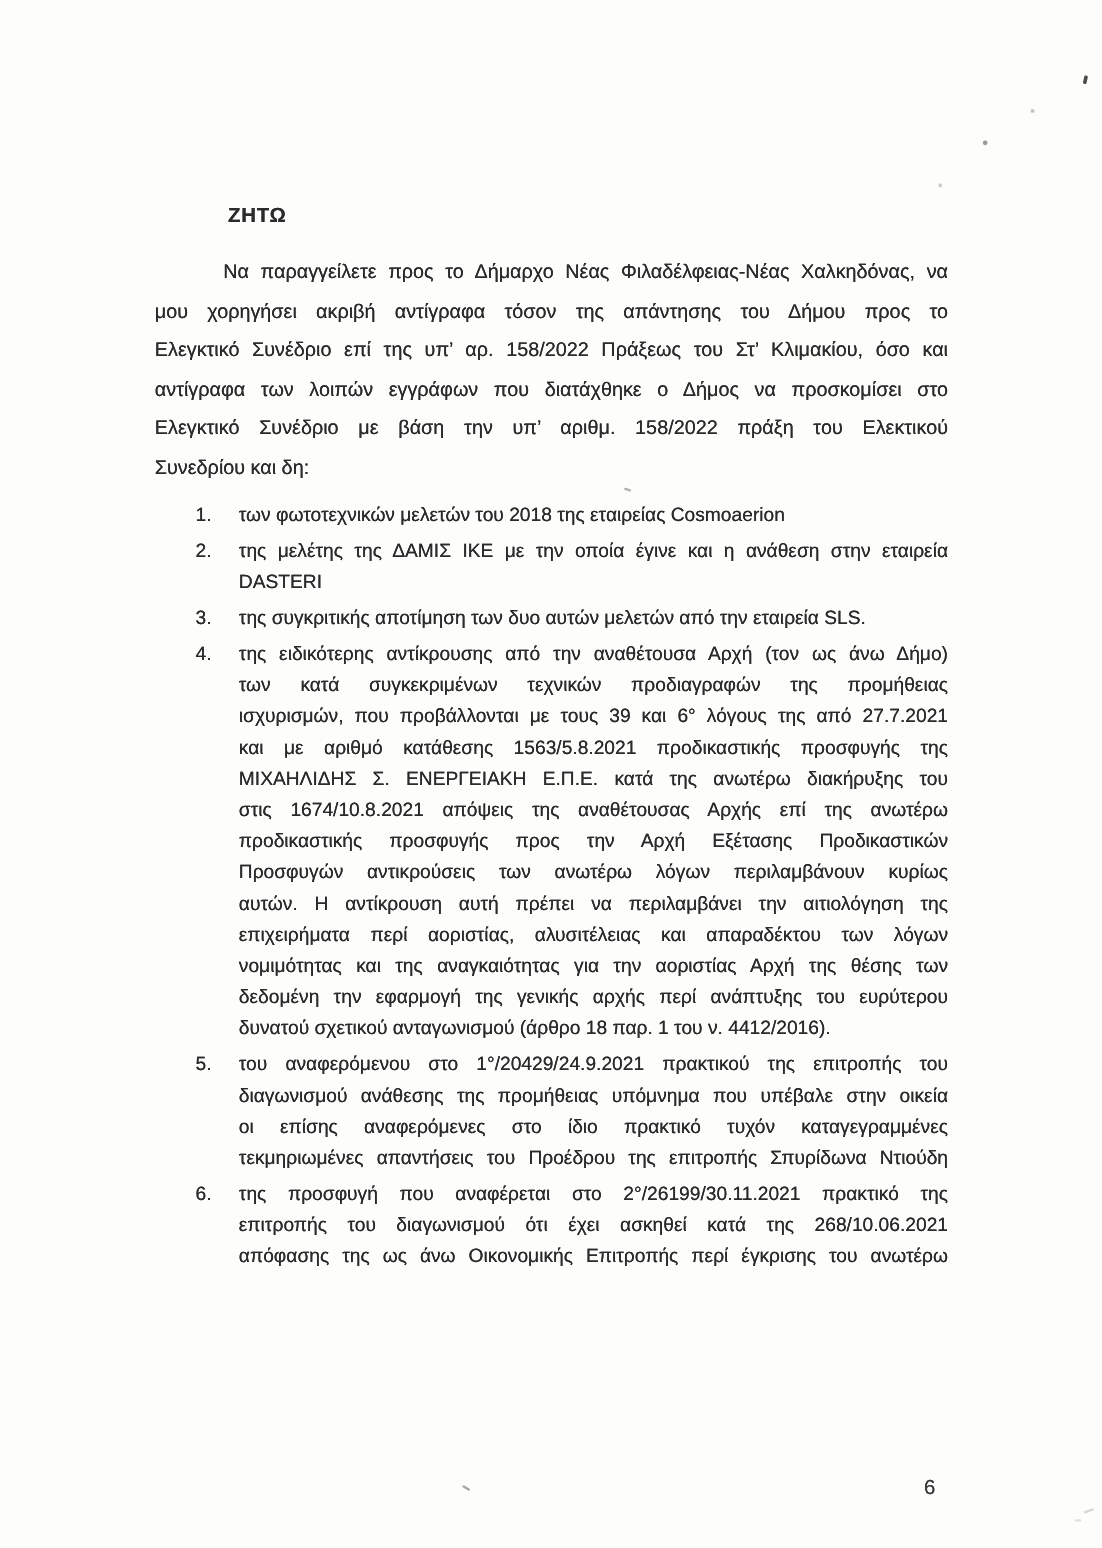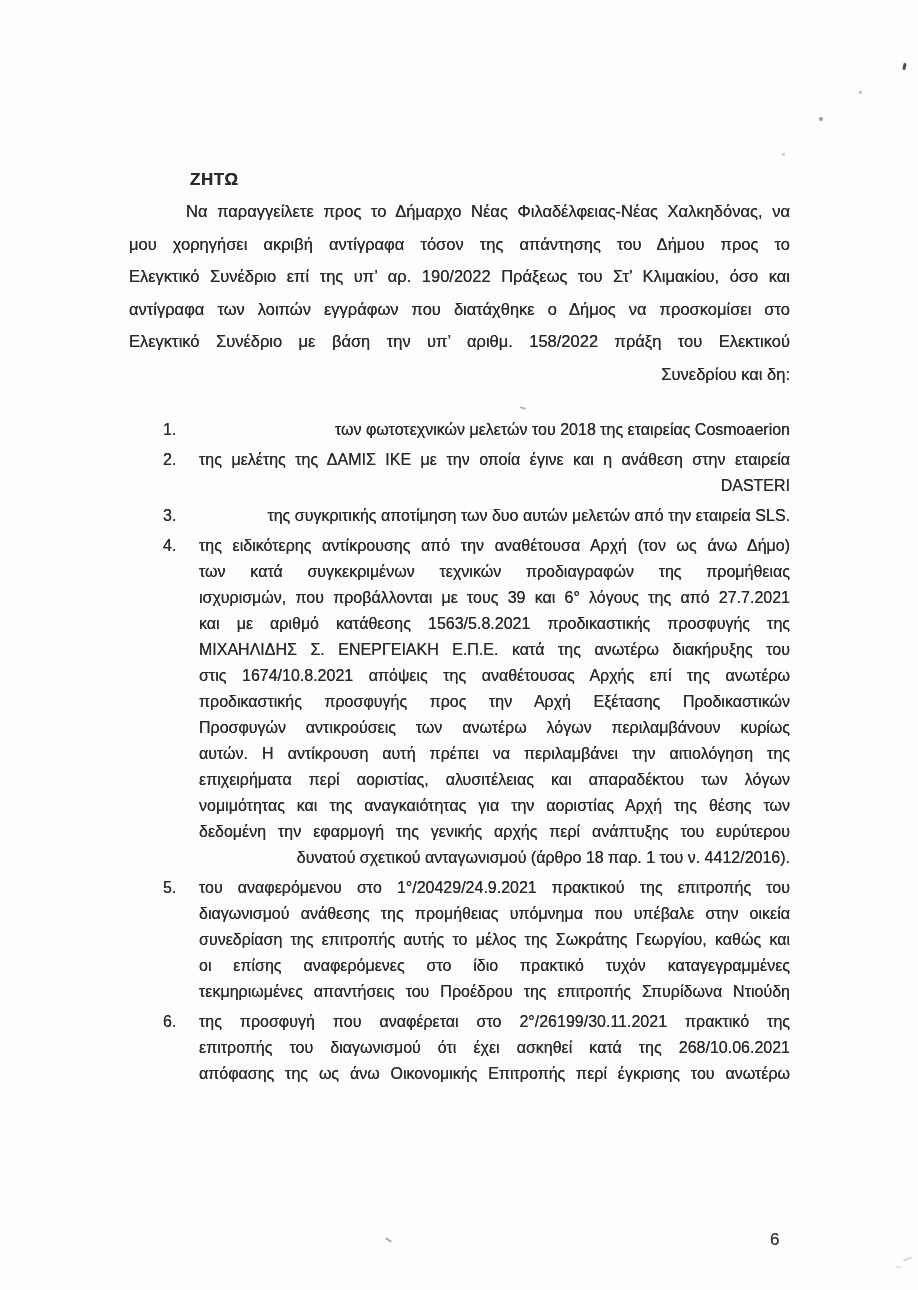--- a/index.html
+++ b/index.html
@@ -21,29 +21,29 @@
     font-size:17px;font-weight:bold;letter-spacing:.6px;
     text-shadow:0 0 .35px currentColor;
     margin-top:28px;
   }
   .para{
     position:absolute;left:129px;top:195px;width:661px;
     font-size:16.5px;
     text-shadow:0 0 .3px currentColor;
   }
   .para .tl{height:32.5px;line-height:32.5px;}
-  .para .tl.first{padding-left:57px;}
+  .para .tl.first{padding-left:57px;margin-top:16px;}
   .list{
     position:absolute;left:162px;top:417px;width:628px;
     font-size:16px;
     text-shadow:0 0 .3px currentColor;
   }
   .li{position:relative;padding-left:37px;margin-bottom:4px;}
   .li .num{position:absolute;left:1px;top:0;height:26px;line-height:26px;}
-  .tl{height:26px;line-height:26px;white-space:nowrap;overflow:visible;text-align:right;}
+  .tl{height:26px;line-height:26px;white-space:nowrap;overflow:visible;}
   .tl.jl{white-space:normal;text-align:justify;text-align-last:justify;}
   .pagenum{
     position:absolute;left:770px;top:1230px;
     font-size:17px;color:#3a3a3a;
     text-shadow:0 0 .3px currentColor;
   }
   .speck{position:absolute;border-radius:1px;}
   .sp1{left:903px;top:63px;width:3px;height:7px;background:#4c4c4c;transform:rotate(12deg);}
   .sp2{left:859px;top:91px;width:3px;height:3px;background:#c2c2c2;}
   .sp3{left:819px;top:117px;width:4px;height:4px;background:#9a9a9a;border-radius:50%;}
@@ -56,21 +56,21 @@
 </head>
 <body>
 
 <div class="page">
 
   <div class="heading">ΖΗΤΩ</div>
 
   <div class="para">
       <div class="tl first jl">Να παραγγείλετε προς το Δήμαρχο Νέας Φιλαδέλφειας-Νέας Χαλκηδόνας, να</div>
       <div class="tl jl">μου χορηγήσει ακριβή αντίγραφα τόσον της απάντησης του Δήμου προς το</div>
-      <div class="tl jl">Ελεγκτικό Συνέδριο επί της υπ’ αρ. 190/2022 Πράξεως του Στ’ Κλιμακίου, όσο και</div>
+      <div class="tl jl">Ελεγκτικό Συνέδριο επί της υπ’ αρ. 158/2022 Πράξεως του Στ’ Κλιμακίου, όσο και</div>
       <div class="tl jl">αντίγραφα των λοιπών εγγράφων που διατάχθηκε ο Δήμος να προσκομίσει στο</div>
       <div class="tl jl">Ελεγκτικό Συνέδριο με βάση την υπ’ αριθμ. 158/2022 πράξη του Ελεκτικού</div>
       <div class="tl">Συνεδρίου και δη:</div>
     </div>
 
   <div class="list">
       <div class="li">
         <span class="num">1.</span>
         <div class="tl">των φωτοτεχνικών μελετών του 2018 της εταιρείας Cosmoaerion</div>
       </div>
@@ -96,21 +96,20 @@
         <div class="tl jl">αυτών. Η αντίκρουση αυτή πρέπει να περιλαμβάνει την αιτιολόγηση της</div>
         <div class="tl jl">επιχειρήματα περί αοριστίας, αλυσιτέλειας και απαραδέκτου των λόγων</div>
         <div class="tl jl">νομιμότητας και της αναγκαιότητας για την αοριστίας Αρχή της θέσης των</div>
         <div class="tl jl">δεδομένη την εφαρμογή της γενικής αρχής περί ανάπτυξης του ευρύτερου</div>
         <div class="tl">δυνατού σχετικού ανταγωνισμού (άρθρο 18 παρ. 1 του ν. 4412/2016).</div>
       </div>
       <div class="li">
         <span class="num">5.</span>
         <div class="tl jl">του αναφερόμενου στο 1°/20429/24.9.2021 πρακτικού της επιτροπής του</div>
         <div class="tl jl">διαγωνισμού ανάθεσης της προμήθειας υπόμνημα που υπέβαλε στην οικεία</div>
-        <div class="tl jl">συνεδρίαση της επιτροπής αυτής το μέλος της Σωκράτης Γεωργίου, καθώς και</div>
         <div class="tl jl">οι επίσης αναφερόμενες στο ίδιο πρακτικό τυχόν καταγεγραμμένες</div>
         <div class="tl jl">τεκμηριωμένες απαντήσεις του Προέδρου της επιτροπής Σπυρίδωνα Ντιούδη</div>
       </div>
       <div class="li">
         <span class="num">6.</span>
         <div class="tl jl">της  προσφυγή που αναφέρεται στο 2°/26199/30.11.2021 πρακτικό της</div>
         <div class="tl jl">επιτροπής του διαγωνισμού ότι έχει ασκηθεί κατά της 268/10.06.2021</div>
         <div class="tl jl">απόφασης της ως άνω Οικονομικής Επιτροπής περί έγκρισης του ανωτέρω</div>
       </div>
     </div>

